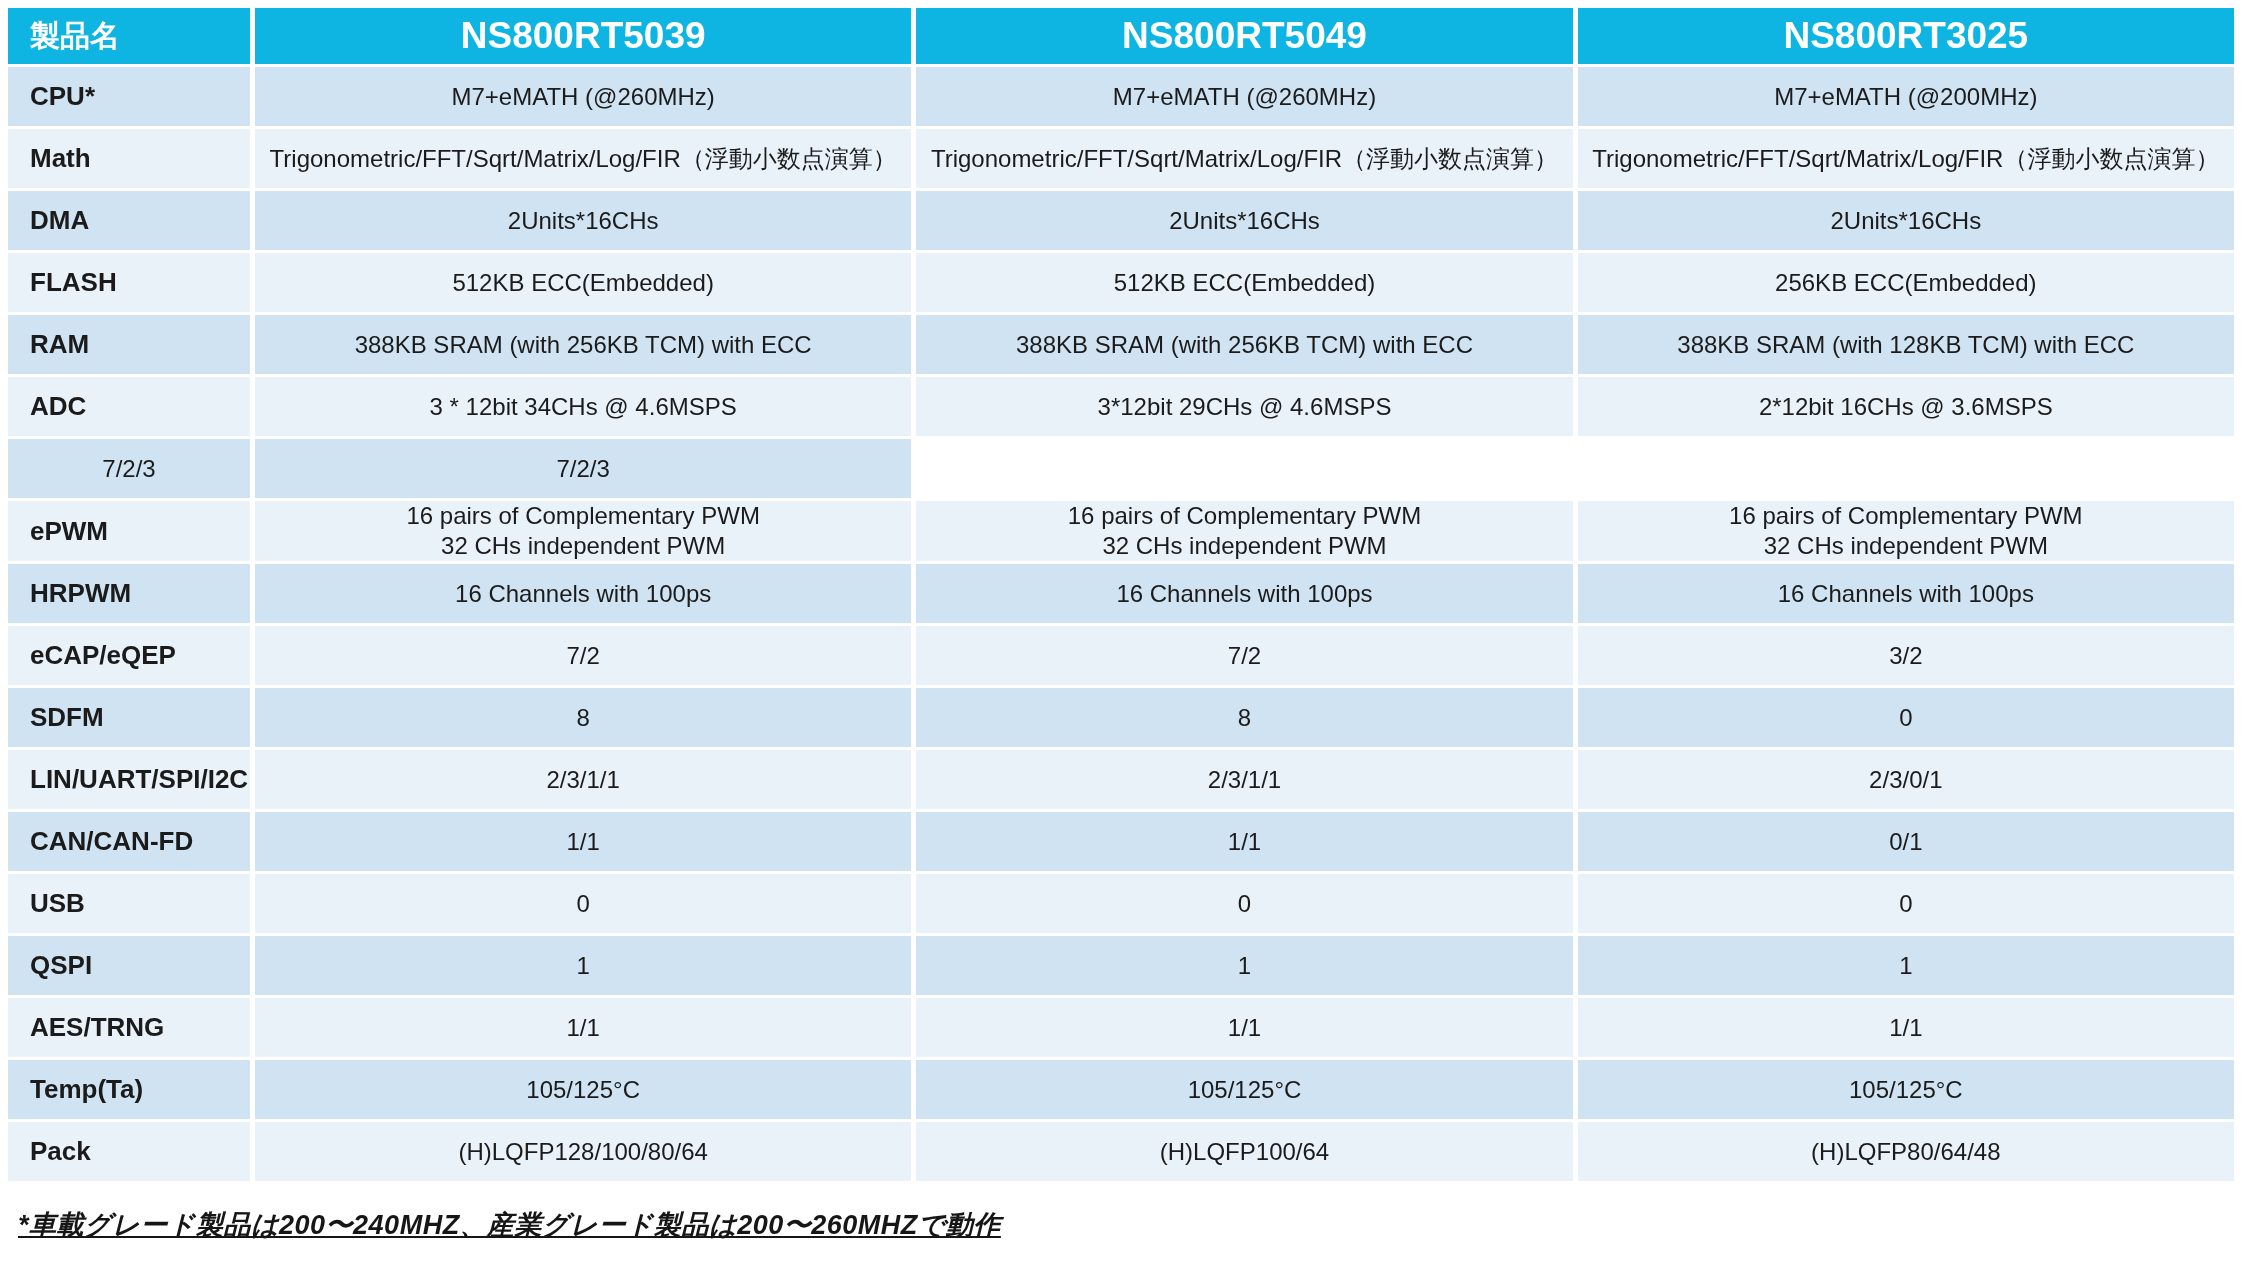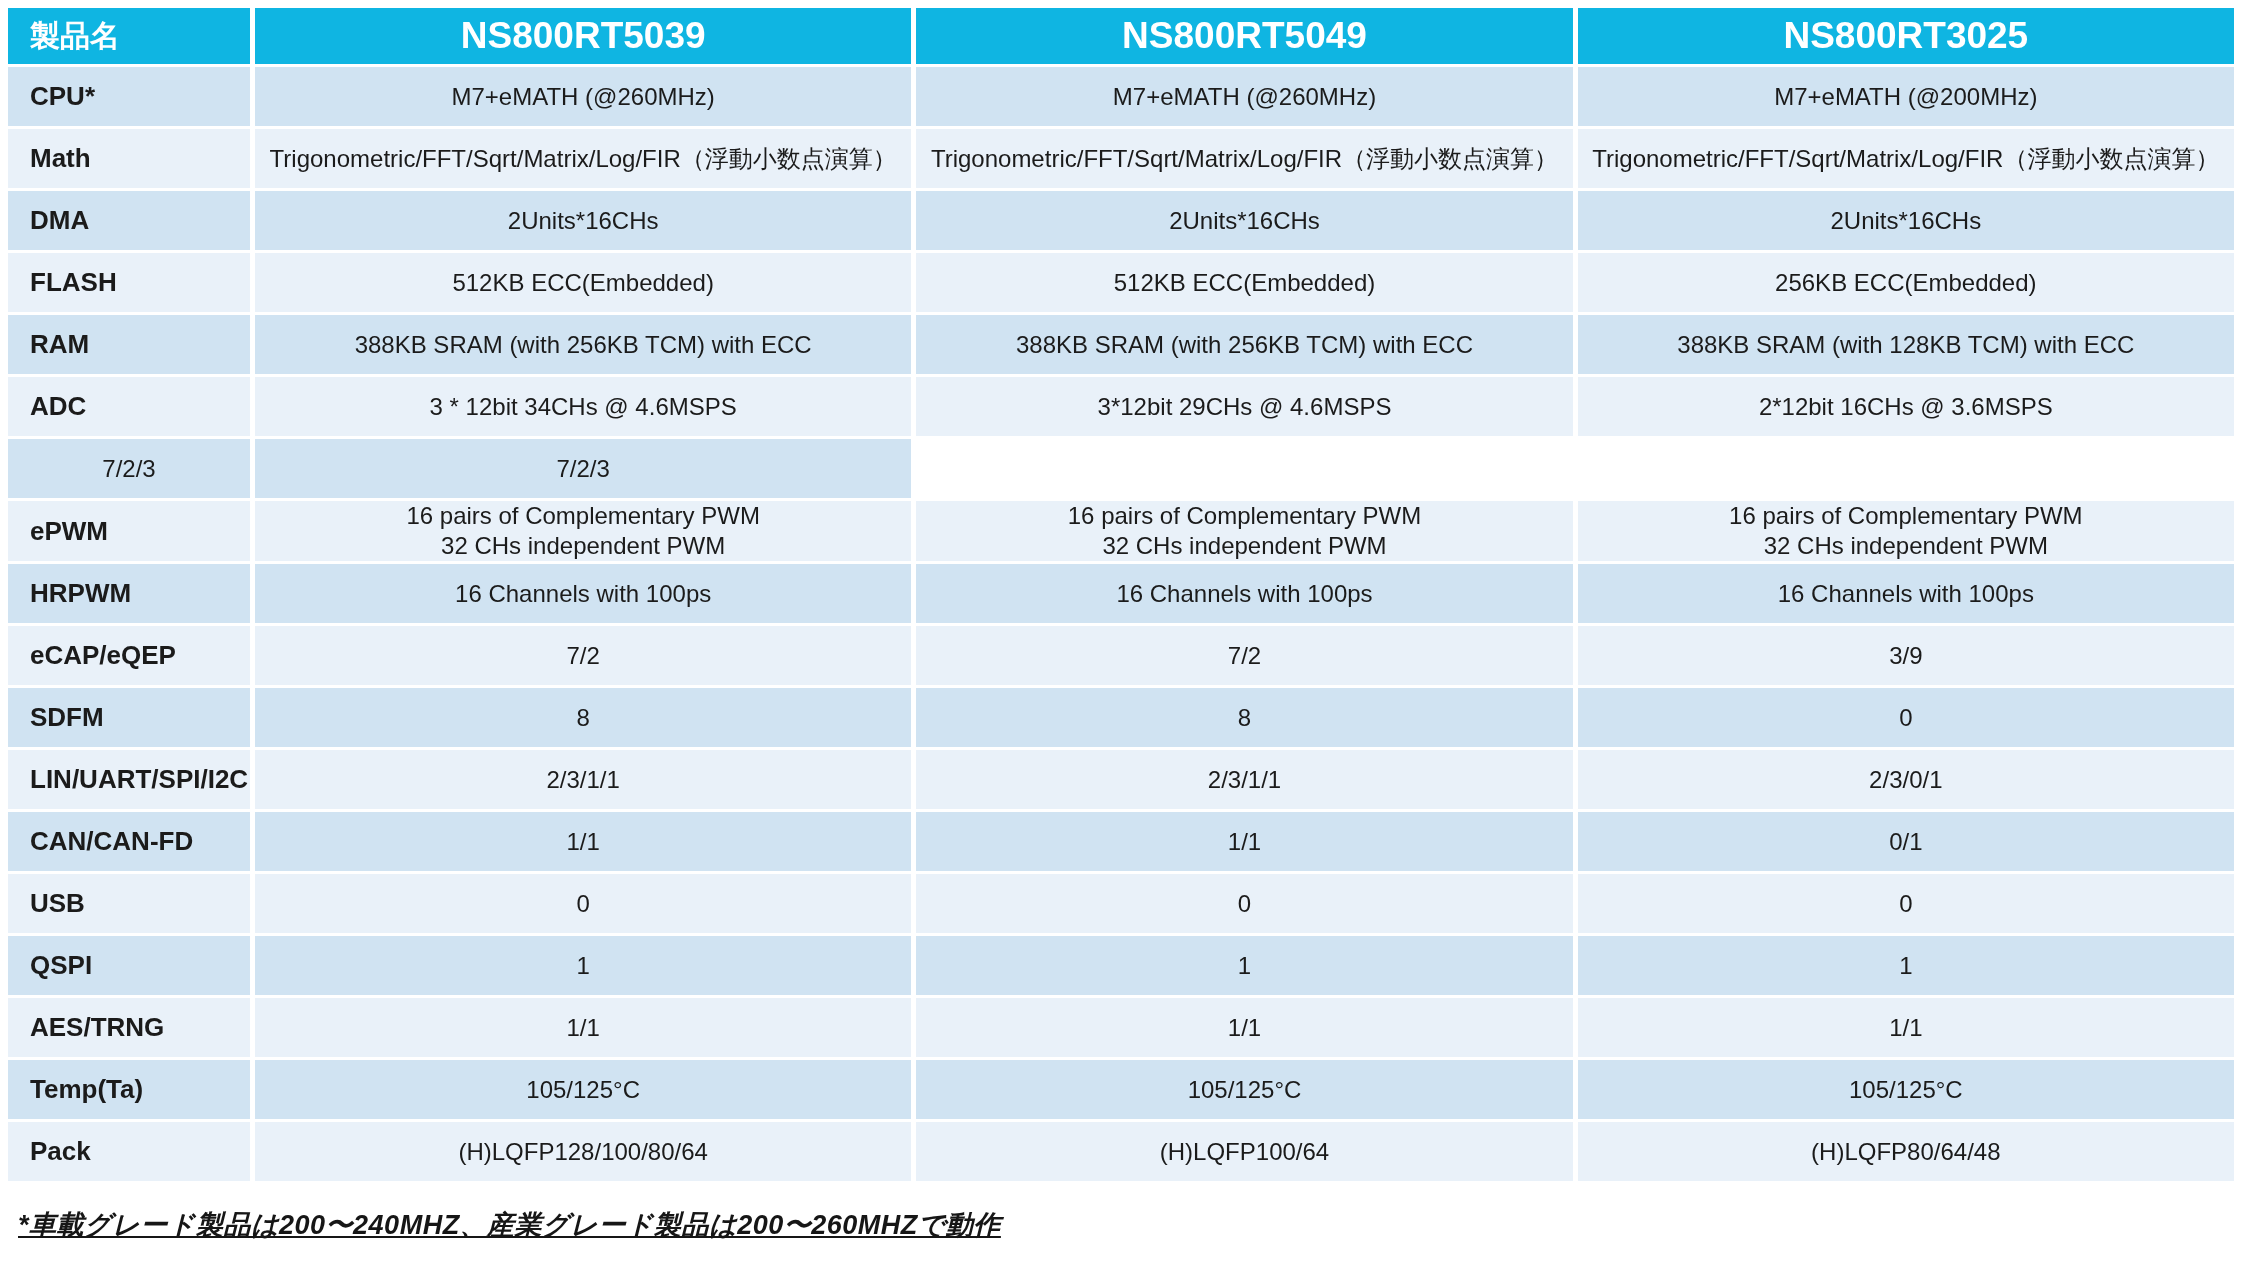--- a/index.html
+++ b/index.html
@@ -123,21 +123,21 @@
       <div class="row body-row dark">
         <div class="cell label-cell">HRPWM</div>
         <div class="cell">16 Channels with 100ps</div>
         <div class="cell">16 Channels with 100ps</div>
         <div class="cell">16 Channels with 100ps</div>
       </div>
       <div class="row body-row light">
         <div class="cell label-cell">eCAP/eQEP</div>
         <div class="cell">7/2</div>
         <div class="cell">7/2</div>
-        <div class="cell">3/9</div>
+        <div class="cell">3/2</div>
       </div>
       <div class="row body-row dark">
         <div class="cell label-cell">SDFM</div>
         <div class="cell">8</div>
         <div class="cell">8</div>
         <div class="cell">0</div>
       </div>
       <div class="row body-row light">
         <div class="cell label-cell">LIN/UART/SPI/I2C</div>
         <div class="cell">2/3/1/1</div>

